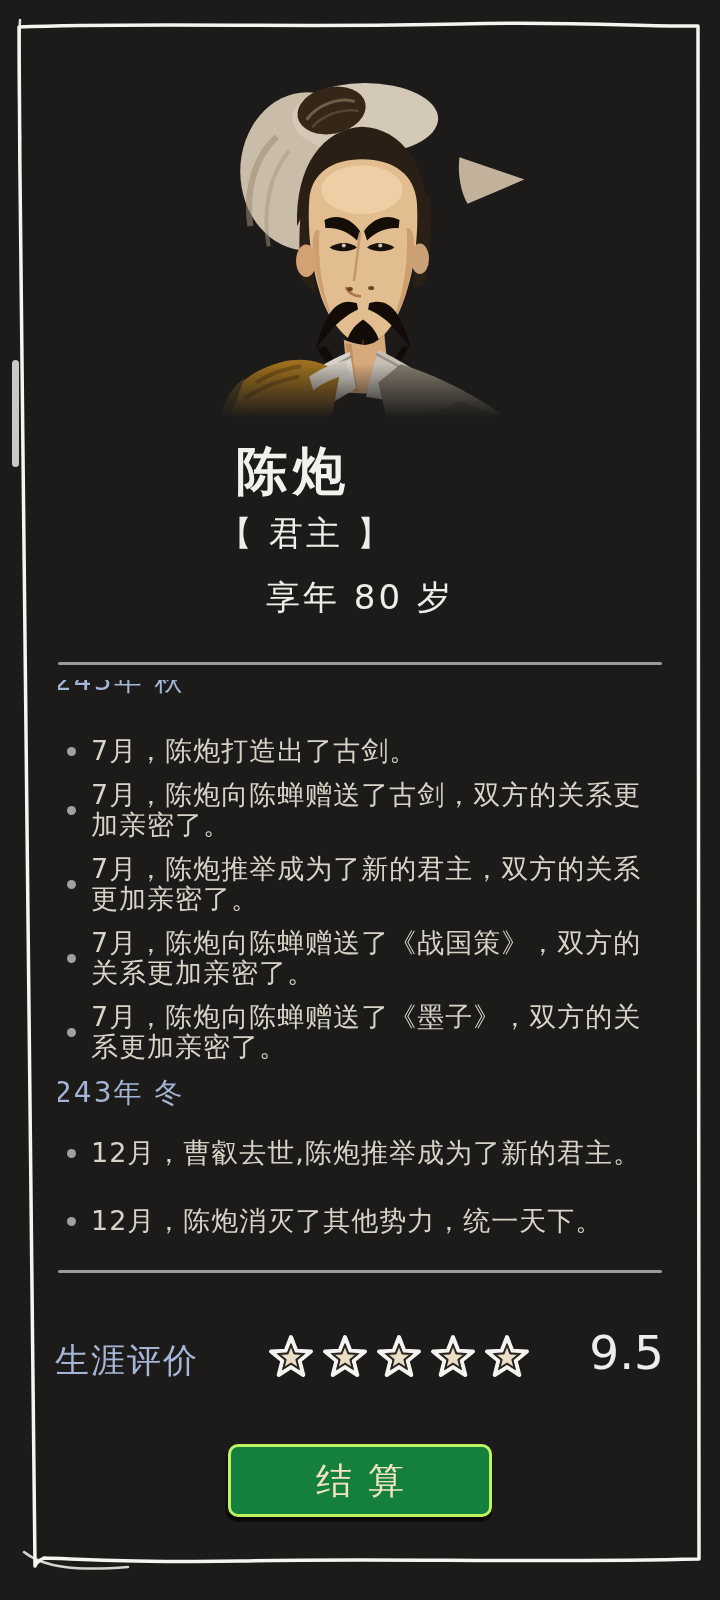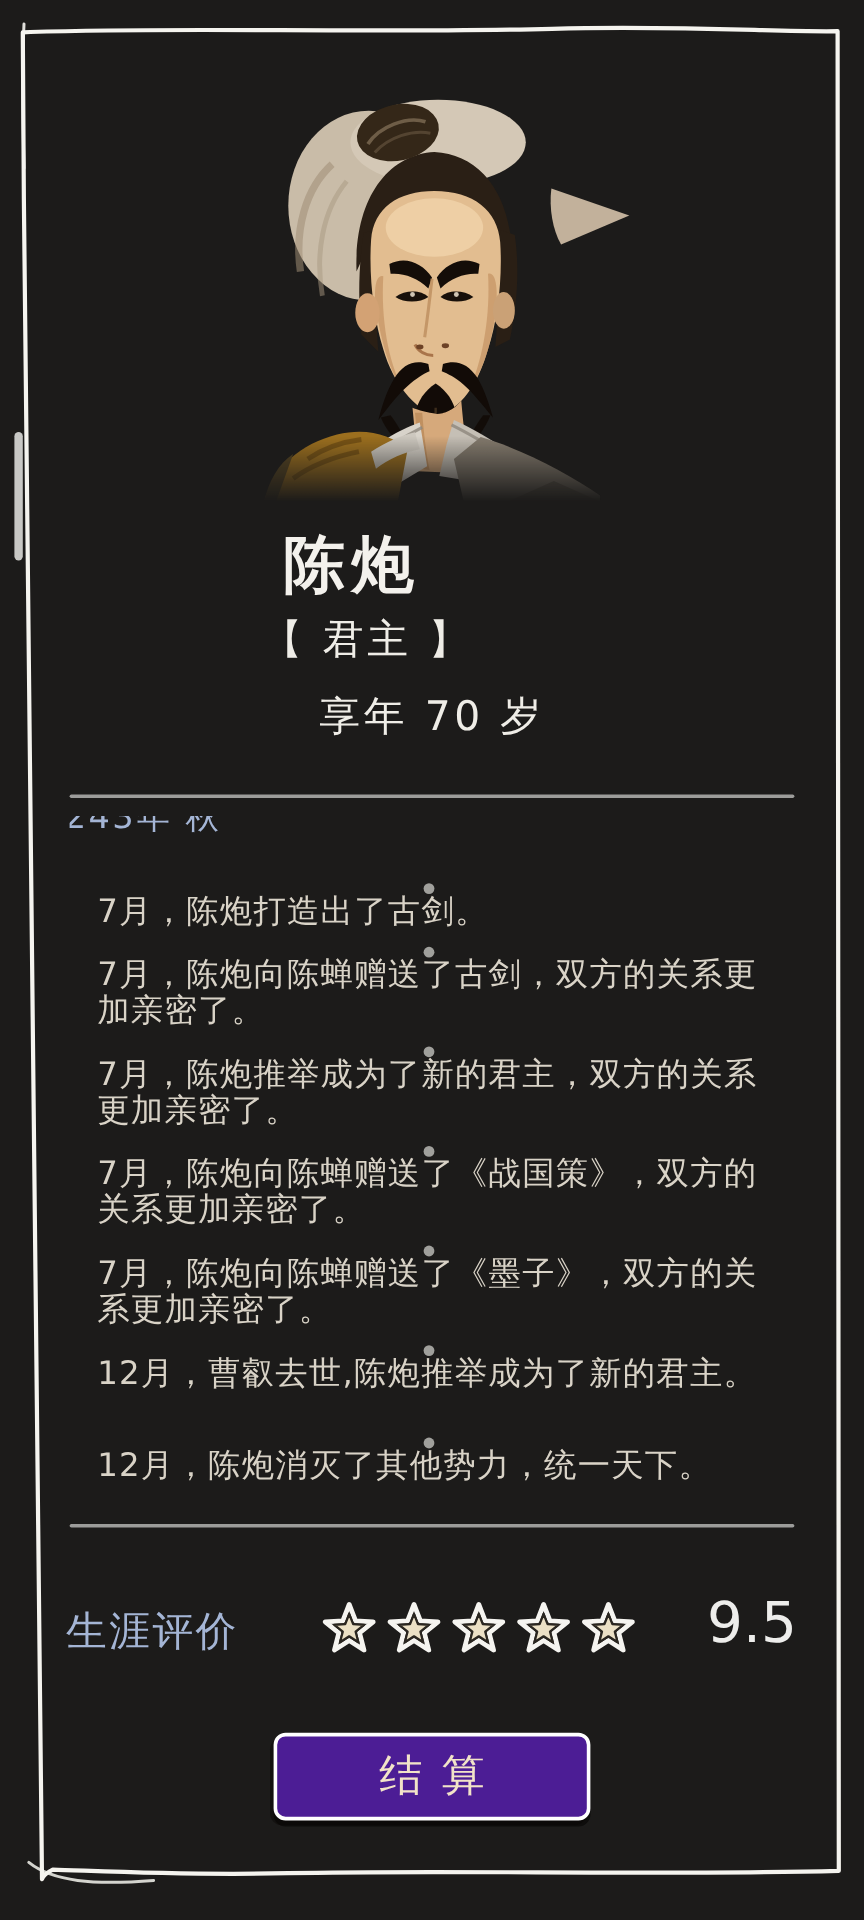--- a/index.html
+++ b/index.html
@@ -39,21 +39,21 @@
   
   #event-log{
     left:58px;top:680px;width:604px;height:562px;overflow:hidden;
   }
   .tl-heading{
     font-size:28px;line-height:34px;color:#a4b5d5;
     margin:0 0 38px -4px;font-weight:400;letter-spacing:2px;
   }
   .tl-heading.first{margin-top:-16px;}
   .tl-heading.second{margin-top:14px;margin-bottom:28px;}
-  .event{display:flex;align-items:center;margin-bottom:14px;flex-direction:column;}
+  .event{display:flex;align-items:center;margin-bottom:14px;}
   .section-winter .event{margin-bottom:38px;}
   .bullet{
     width:9px;height:9px;border-radius:50%;background:#a0a09c;
     margin:0 15px 0 9px;flex:none;
   }
   .event-text{
     font-size:27px;line-height:30px;color:#d9d3c7;width:558px;letter-spacing:1px;
   }
   
   .rating-label{
@@ -61,21 +61,21 @@
     color:#a4b5d5;letter-spacing:2px;font-weight:400;
   }
   .stars-row{left:268px;top:1334px;display:flex;gap:8px;}
   .star{width:46px;height:48px;}
   .rating-score{
     top:1326px;right:56px;font-size:47px;line-height:54px;color:#ededeb;
   }
   
   .settle-btn{
     left:228px;top:1444px;width:264px;height:73px;
-    background:#4c1d95;border:3px solid #ffffff;border-radius:10px;
+    background:#15803d;border:3px solid #bef264;border-radius:10px;
     box-shadow:0 5px 0 rgba(8,6,4,.65), -3px 4px 0 rgba(8,6,4,.45);
     display:flex;align-items:center;justify-content:center;
     cursor:pointer;box-sizing:border-box;text-align:center;
   }
   .settle-btn span{
     font-size:36px;color:#f2e3c8;letter-spacing:16px;text-indent:16px;line-height:40px;
   }
 </style>
 </head>
 <body>
@@ -168,21 +168,21 @@
     <path d="M300,318 L338,335 L262,335 Z" fill="#645c50"></path>
     <path d="M62,335 C70,306 92,288 122,280 C146,274 166,280 180,292 L172,335 Z" fill="#9c6f1e"></path>
     <path d="M98,300 C110,292 126,286 142,284 M86,316 C100,306 120,298 140,294" stroke="#6f4c12" stroke-width="4" fill="none" opacity="0.8"></path>
     <path d="M150,294 C162,286 176,280 186,278 L190,292 C178,294 164,300 154,308 Z" fill="#cdc8bf"></path>
     <path d="M62,335 C66,318 74,304 86,296 L72,335 Z" fill="#574521"></path>
   </g>
 </svg>
 
 <div class="abs char-name">陈炮</div>
 <div class="abs char-title">【 君主 】</div>
-<div class="abs char-lifespan">享年 70 岁</div>
+<div class="abs char-lifespan">享年 80 岁</div>
 
 <div class="abs divider" id="divider-top"></div>
 
 <div class="abs" id="event-log">
   <div class="section-autumn">
     <div class="tl-heading first">243年 秋</div>
     <div class="event">
       <span class="bullet"></span>
       <span class="event-text">7月，陈炮打造出了古剑。</span>
     </div>
@@ -197,20 +197,21 @@
     <div class="event">
       <span class="bullet"></span>
       <span class="event-text">7月，陈炮向陈蝉赠送了《战国策》，双方的关系更加亲密了。</span>
     </div>
     <div class="event">
       <span class="bullet"></span>
       <span class="event-text">7月，陈炮向陈蝉赠送了《墨子》，双方的关系更加亲密了。</span>
     </div>
   </div>
   <div class="section-winter">
+    <div class="tl-heading second">243年 冬</div>
     <div class="event">
       <span class="bullet"></span>
       <span class="event-text">12月，曹叡去世,陈炮推举成为了新的君主。</span>
     </div>
     <div class="event">
       <span class="bullet"></span>
       <span class="event-text">12月，陈炮消灭了其他势力，统一天下。</span>
     </div>
   </div>
 </div>

